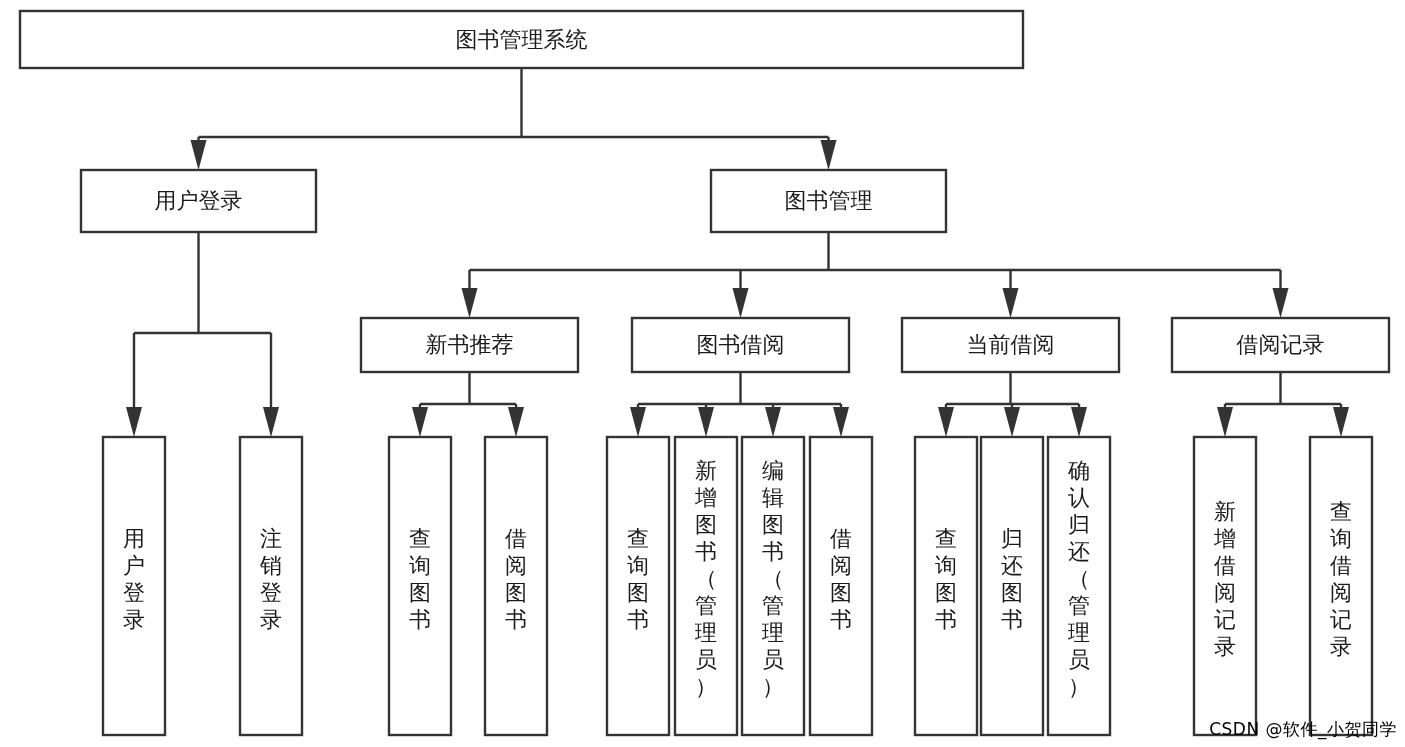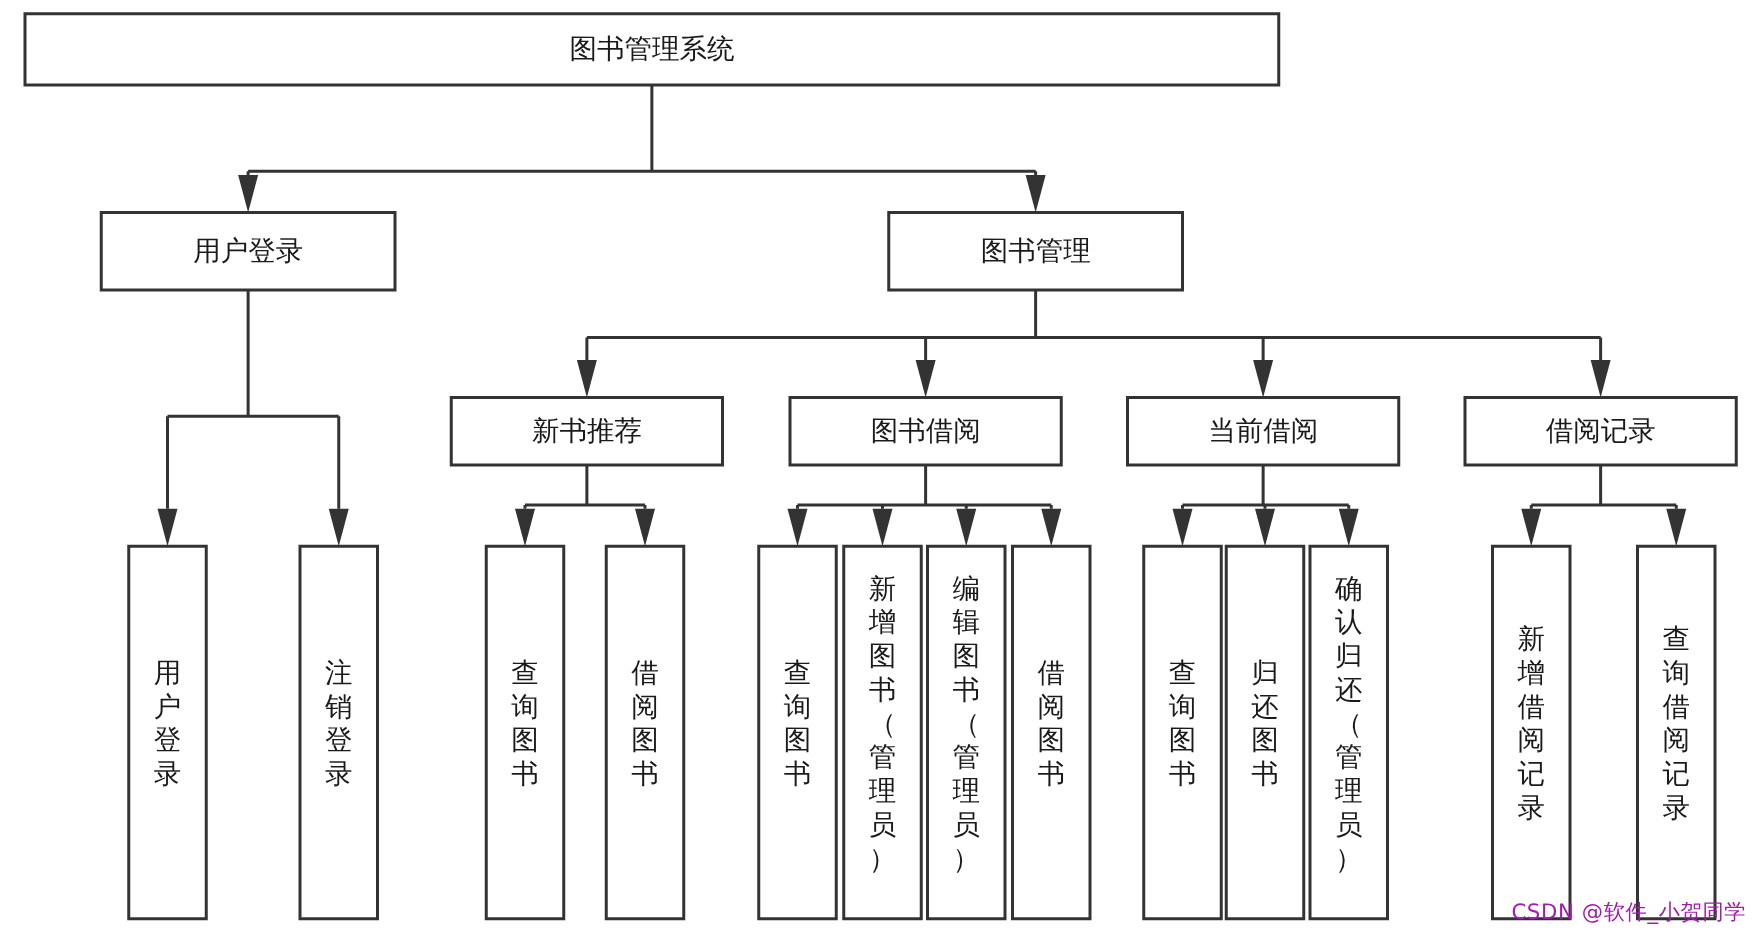--- a/index.html
+++ b/index.html
@@ -47,21 +47,21 @@
     stroke-linecap: butt;
   }
   .arrow-head {
     fill: #333333;
     stroke: none;
   }
   .watermark {
     position: absolute;
     right: 8px;
     bottom: 6px;
-    color: #a21caf;
+    color: #000000;
     font-size: 17px;
     font-family: "DejaVu Sans", "Liberation Sans", sans-serif;
     white-space: nowrap;
     letter-spacing: 0.5px;
     user-select: none;
   }
 </style>
 </head>
 <body>
 

